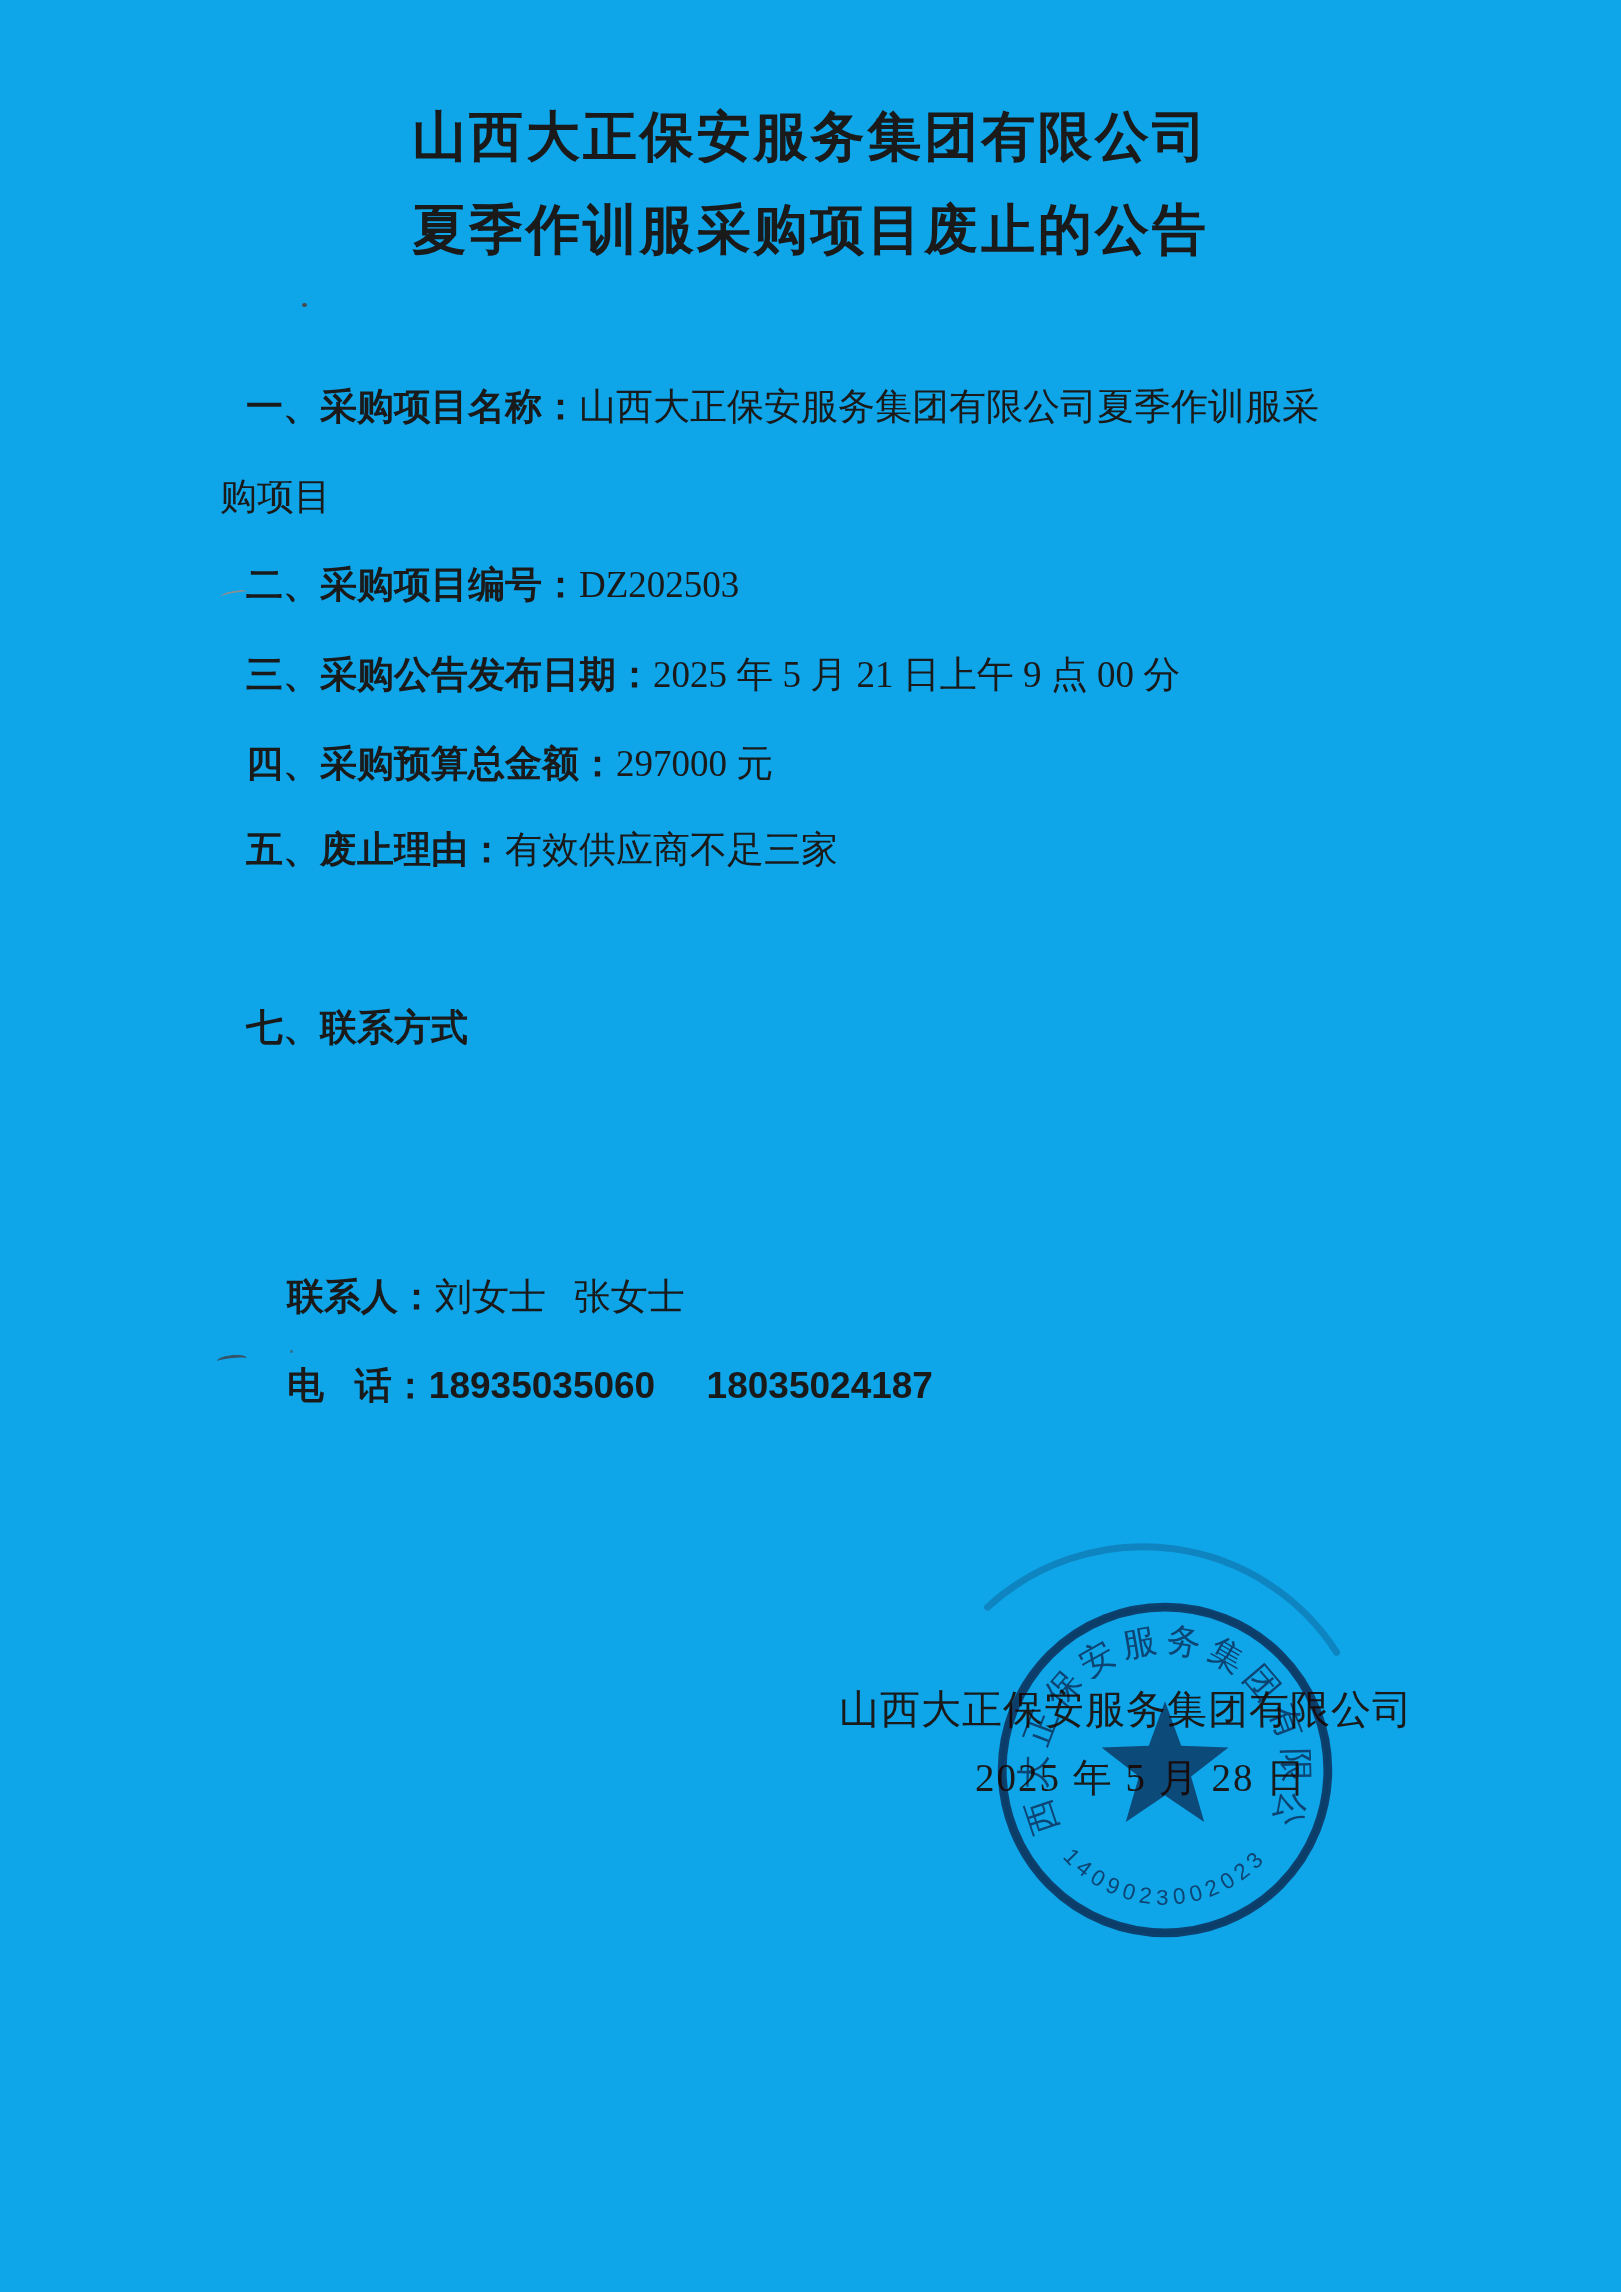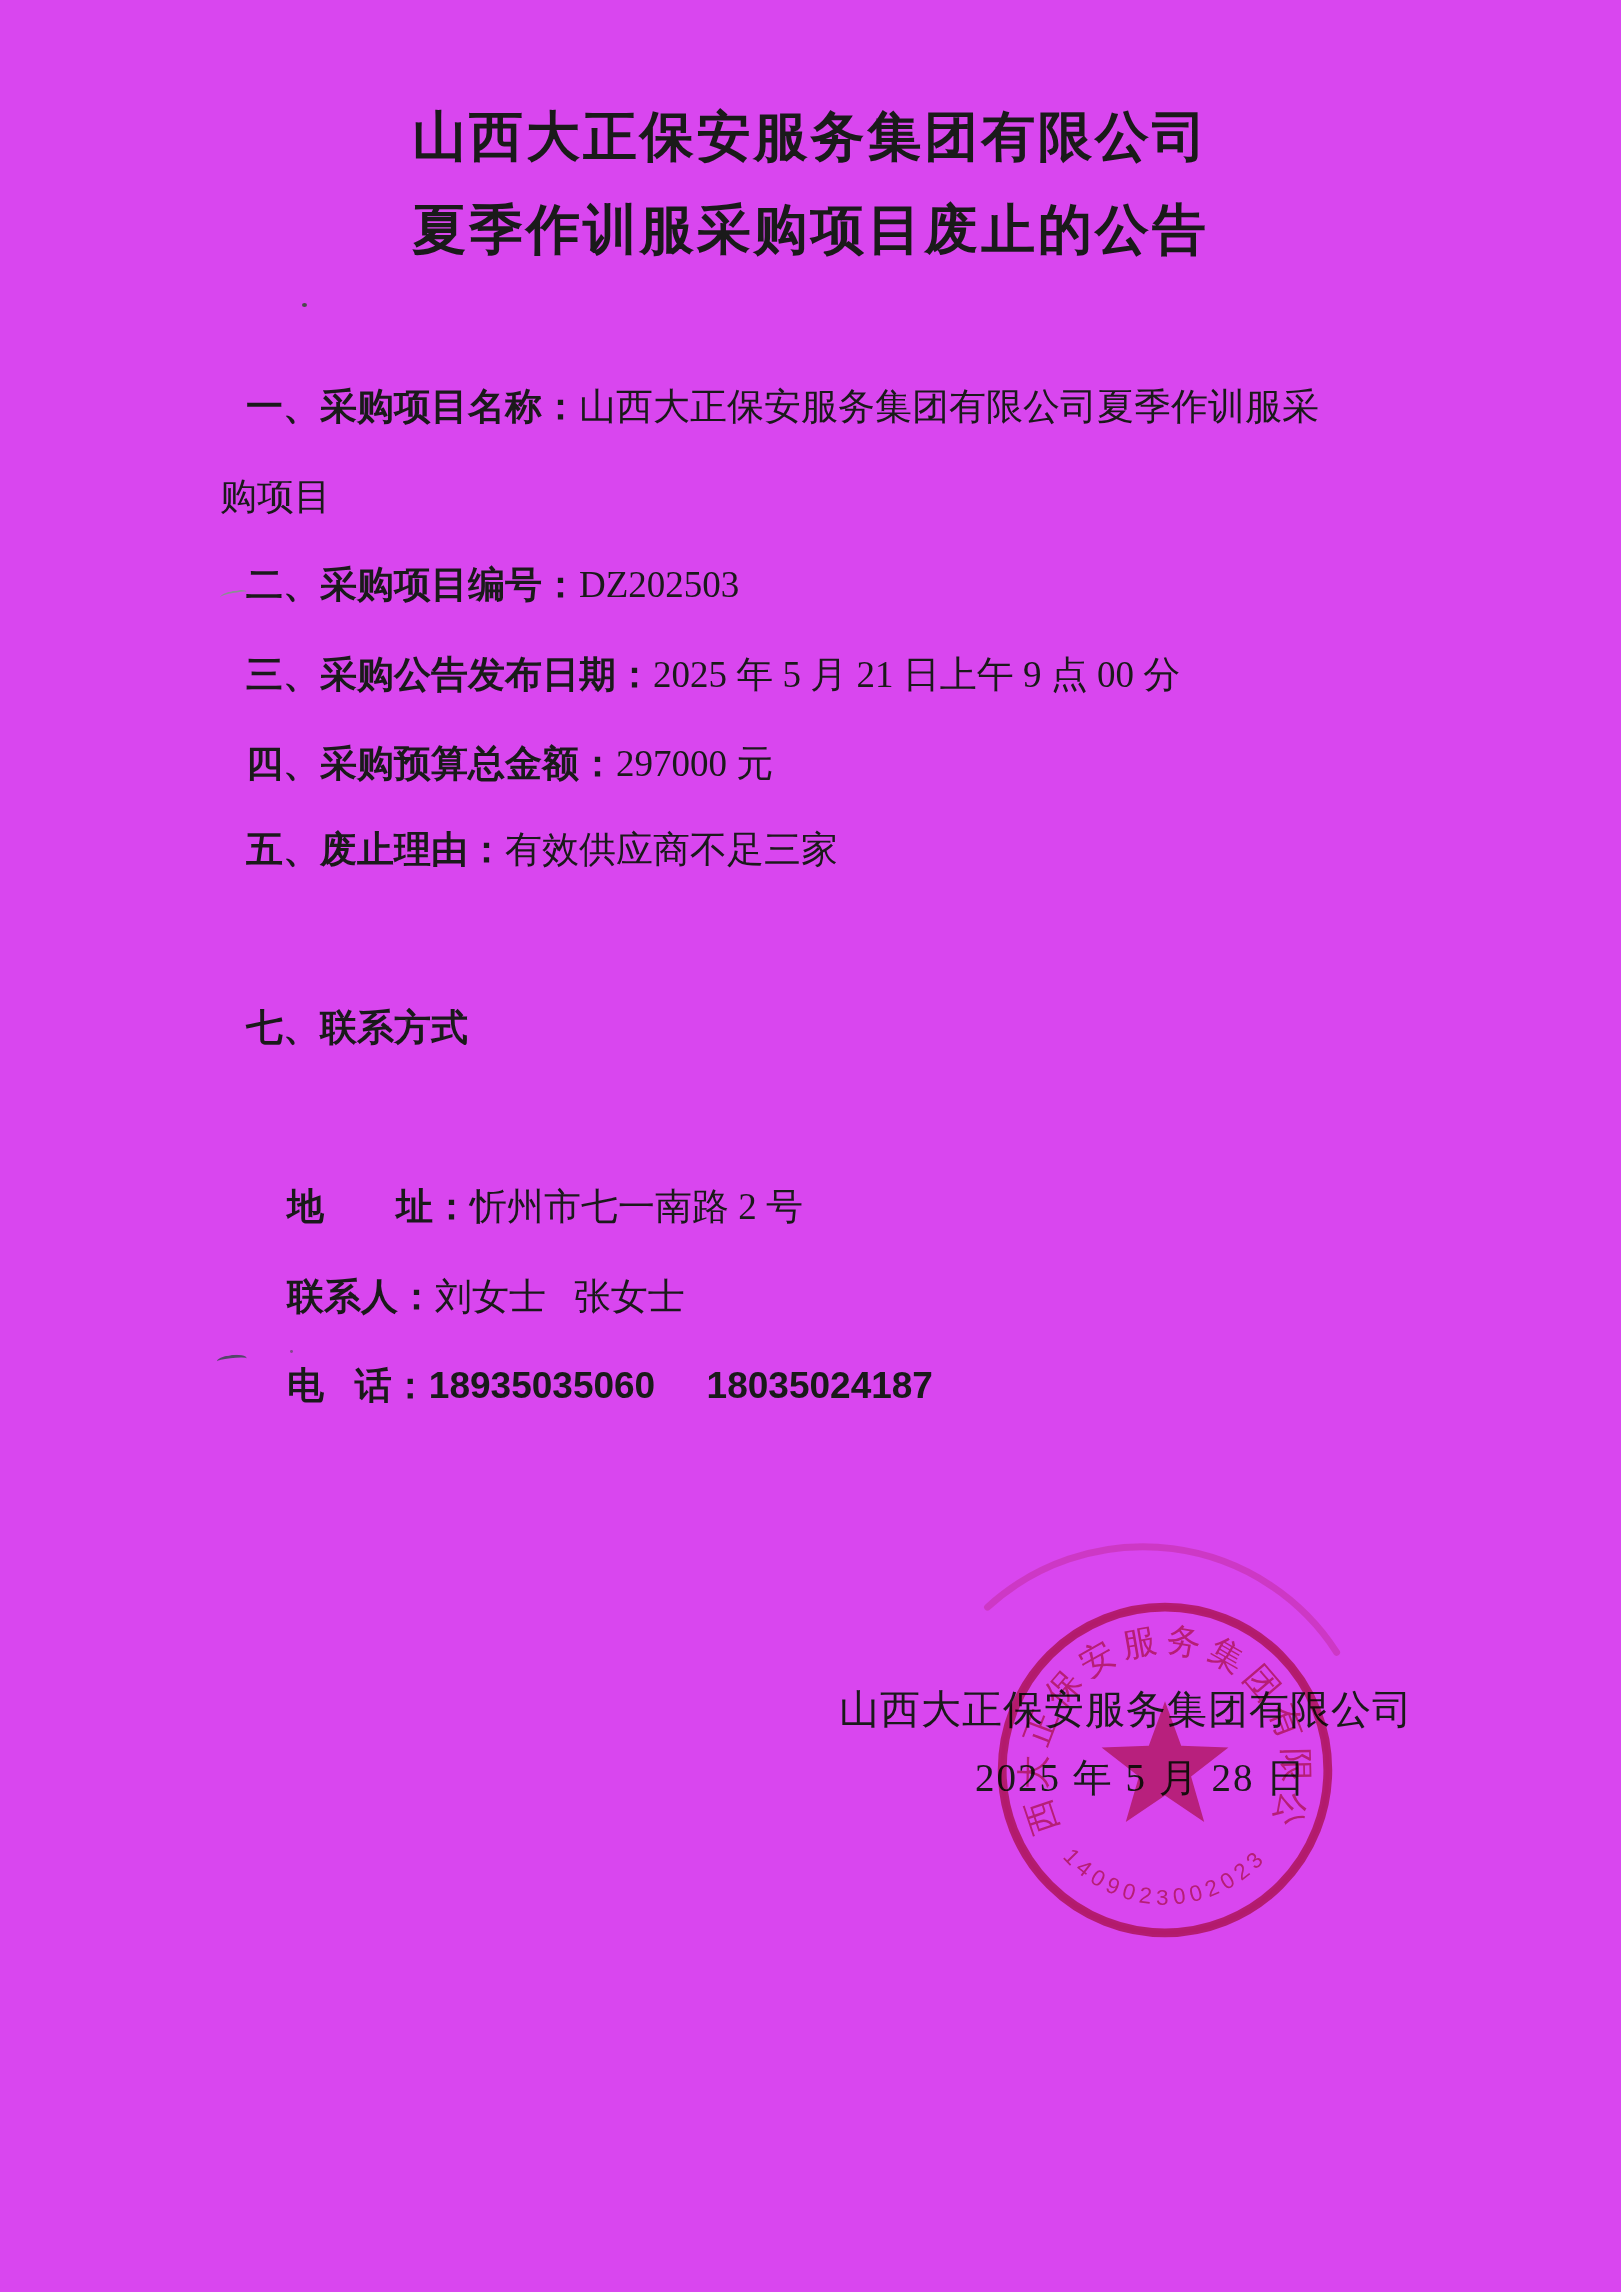--- a/index.html
+++ b/index.html
@@ -1,19 +1,19 @@
 <!DOCTYPE html>
 <html><head>
 <meta charset="utf-8">
 <style>
   html,body { margin:0; padding:0; background:#e8e8e8; }
   .page {
     position:relative;
     width:1621px; height:2293px;
-    background:#d946ef;
+    background:#0ea5e9;
     overflow:hidden;
     font-family:"Liberation Serif","DejaVu Serif",serif;
     color:#1a1a1a;
   }
   .line { position:absolute; white-space:pre; font-size:37px; line-height:1.2; }
   .title {
     position:absolute; left:0; right:0; text-align:center;
     font-family:"Liberation Sans","DejaVu Sans",sans-serif;
     font-weight:700; font-size:54px; letter-spacing:2.9px; white-space:pre;
   }
@@ -63,23 +63,20 @@
 
   <div class="line" style="top:784px; left:209px">
     <span class="lbl">五、废止理由：</span><span class="val">有效供应商不足三家</span>
   </div>
 
 
   <div class="line" style="top:962px; left:209px">
     <span class="lbl">七、联系方式</span>
   </div>
 
-  <div class="line" style="top:1141px; left:250px">
-    <span class="lbl">地       址：</span><span class="val">忻州市七一南路 2 号</span>
-  </div>
   <div class="line" style="top:1231px; left:250px">
     <span class="lbl">联系人：</span><span class="val">刘女士   张女士</span>
   </div>
   <div class="line" style="top:1320px; left:250px">
     <span class="lbl">电   话：</span><span class="num">18935035060     18035024187</span>
   </div>
 
   <div class="sig" style="top:1682px; left:839px; font-size:40px; letter-spacing:1px">山西大正保安服务集团有限公司</div>
   <div class="sig" style="top:1751px; left:975px; font-size:39px; letter-spacing:2px">2025 年 5 月 28 日</div>
 

